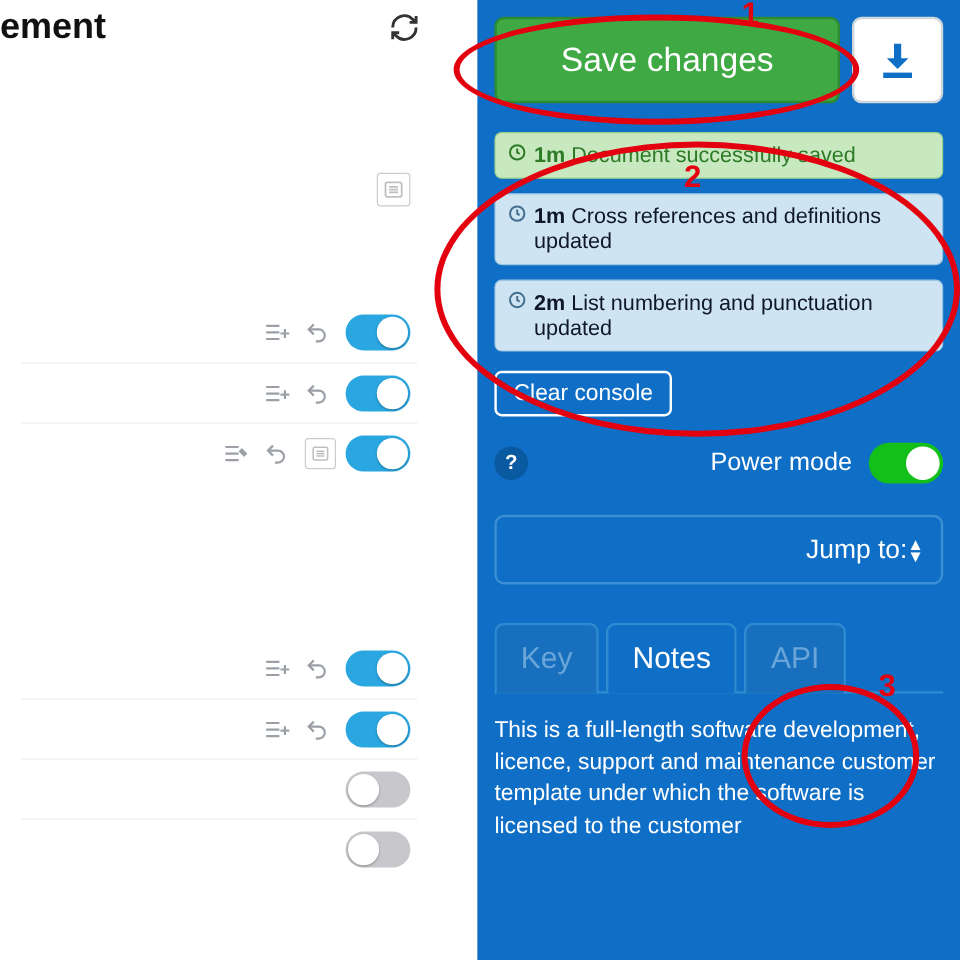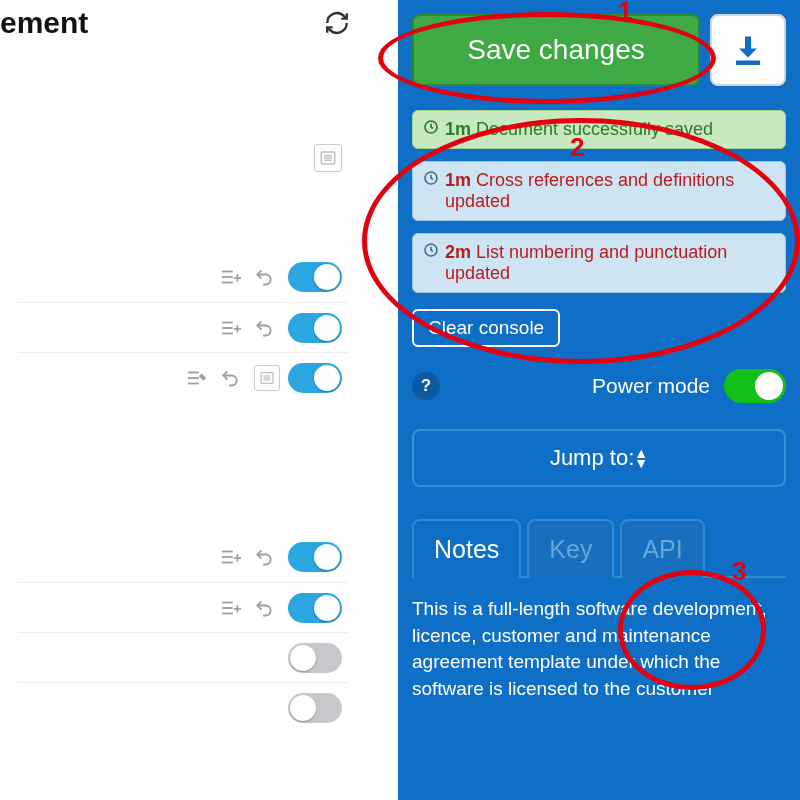--- a/index.html
+++ b/index.html
@@ -113,21 +113,21 @@
 .notice {
   border-radius:6px;
   padding:8px 10px;
   font-size:18px;
   margin-bottom:12px;
   display:flex;
   gap:6px;
   align-items:flex-start;
 }
 .notice.green { background:#c8e8c0; border:1px solid #9bd18d; color:#2d7a27; }
-.notice.blue  { background:#cfe4f3; border:1px solid #9cc5e2; color:#b91c1c; }
+.notice.blue  { background:#cfe4f3; border:1px solid #9cc5e2; color:#0f172a; }
 .time-b { font-weight:700; }
 .clear-btn {
   border:2px solid #fff; color:#fff; background:transparent;
   border-radius:6px; padding:6px 14px; font-size:19px;
   display:inline-block; margin-top:4px; margin-bottom:22px;
 }
 .powerrow {
   display:flex; align-items:center; gap:14px;
   margin-bottom:26px;
   font-size:21px;
@@ -143,21 +143,21 @@
   width:62px;height:34px;border-radius:17px;background:#13c01a;
   position:relative;
 }
 .power-toggle .pk {
   position:absolute;right:3px;top:3px;width:28px;height:28px;
   background:#fff;border-radius:50%;
 }
 .jump {
   border:2px solid #3c8fd4; border-radius:8px;
   padding:14px 14px; font-size:22px; color:#fff;
-  display:flex;align-items:center;justify-content:center;
+  display:flex;align-items:center;justify-content:flex-end;
   margin-bottom:30px;
 }
 .jump .chev { line-height:8px; font-size:14px; display:flex;flex-direction:column;gap:2px;}
 .tabs { display:flex; gap:6px; border-bottom:2px solid #2f8ad0; }
 .tab {
   padding:14px 20px;
   font-size:25px;
   border-top-left-radius:8px;border-top-right-radius:8px;
   border:2px solid #2f8ad0; border-bottom:none;
   color:#69a5d8;
@@ -391,26 +391,26 @@
 
   <div class="jump">
     <span>Jump to:</span>
     <span class="chev">
         <span>▲</span>
         <span>▼</span>
       </span>
   </div>
 
   <div class="tabs">
+    <div class="tab inactive">Key</div>
     <div class="tab active">Notes</div>
-    <div class="tab inactive">Key</div>
     <div class="tab inactive">API</div>
   </div>
 
-  <div class="body-text">This is a full-length software development, licence, customer and maintenance agreement template under which the software is licensed to the customer</div>
+  <div class="body-text">This is a full-length software development, licence, support and maintenance customer template under which the software is licensed to the customer</div>
 </div>
 
 <div class="ann-ellipse" style="left:378px; top:12px; width:338px; height:92px;"></div>
 <div class="ann-label" style="left:618px; top:-4px;">1</div>
 
 <div class="ann-ellipse" style="left:362px; top:118px; width:438px; height:246px;"></div>
 <div class="ann-label" style="left:570px; top:132px;">2</div>
 
 <div class="ann-ellipse" style="left:618px; top:570px; width:148px; height:120px;"></div>
 <div class="ann-label" style="left:732px; top:556px;">3</div>

